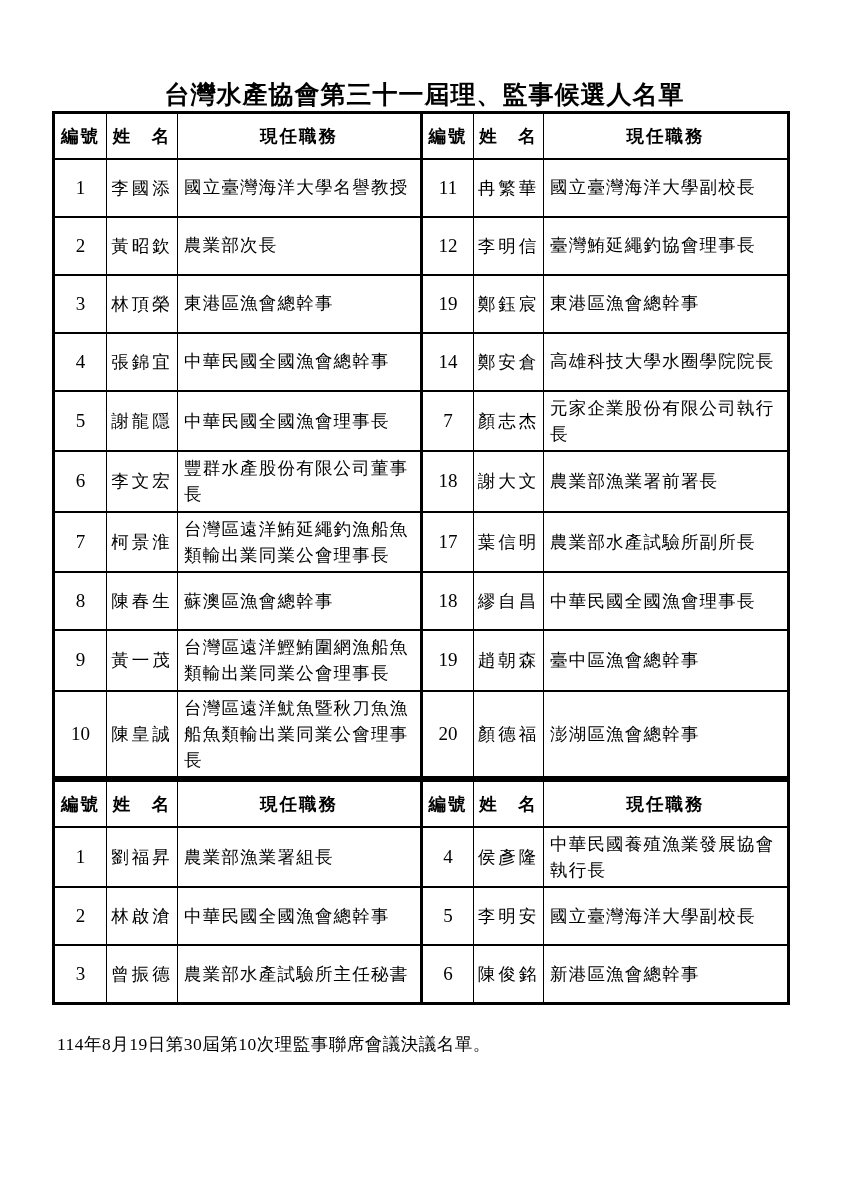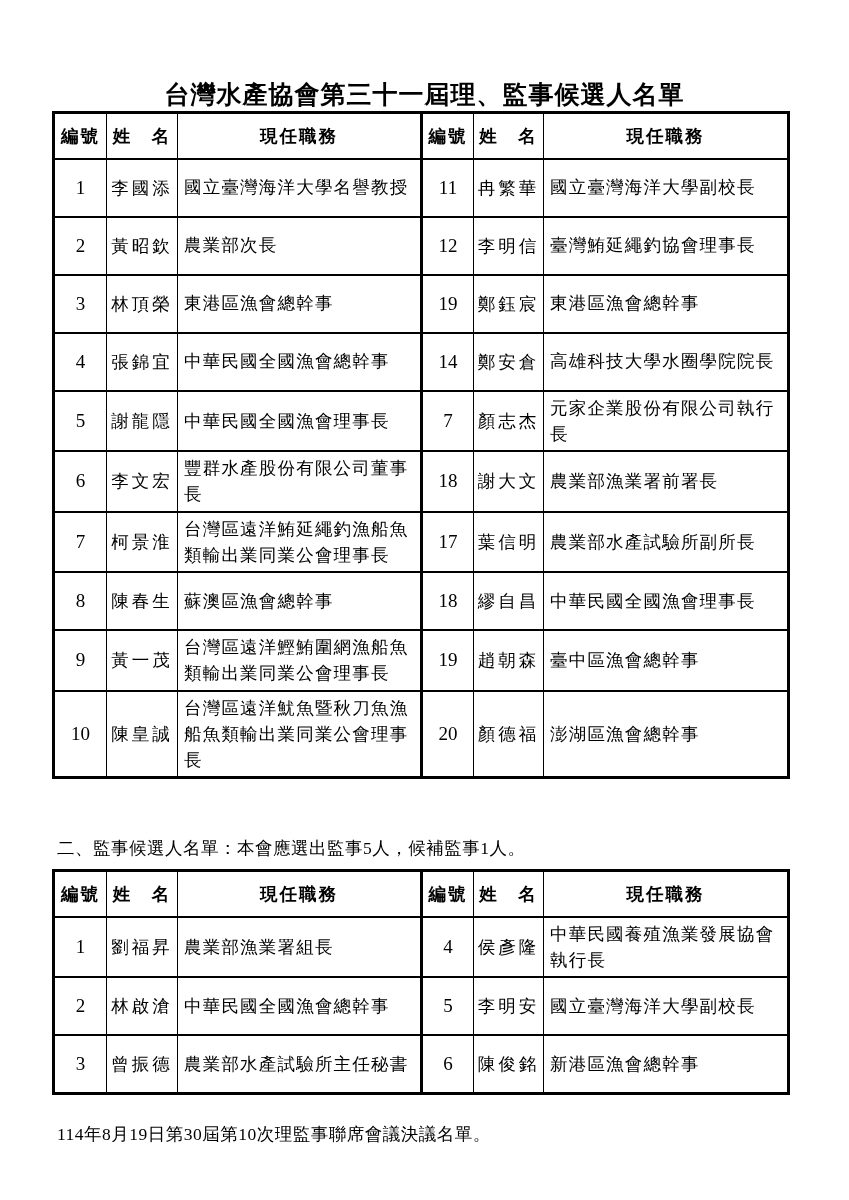--- a/index.html
+++ b/index.html
@@ -186,21 +186,20 @@
             <td class="c-job">台灣區遠洋魷魚暨秋刀魚漁船魚類輸出業同業公會理事長</td>
             <td class="c-num c-mid">20</td>
             <td class="c-name">顏德福</td>
             <td class="c-job">澎湖區漁會總幹事</td>
           </tr>
         </tbody>
     </table>
   </section>
 
   <section>
-    <p class="section-heading second">二、監事候選人名單：本會應選出監事5人，候補監事1人。</p>
     <table class="roster">
       <colgroup>
         <col style="width:53px">
           <col style="width:71px">
           <col style="width:244px">
         <col style="width:52px">
           <col style="width:70px">
           <col style="width:245px">
       </colgroup>
       <thead>

